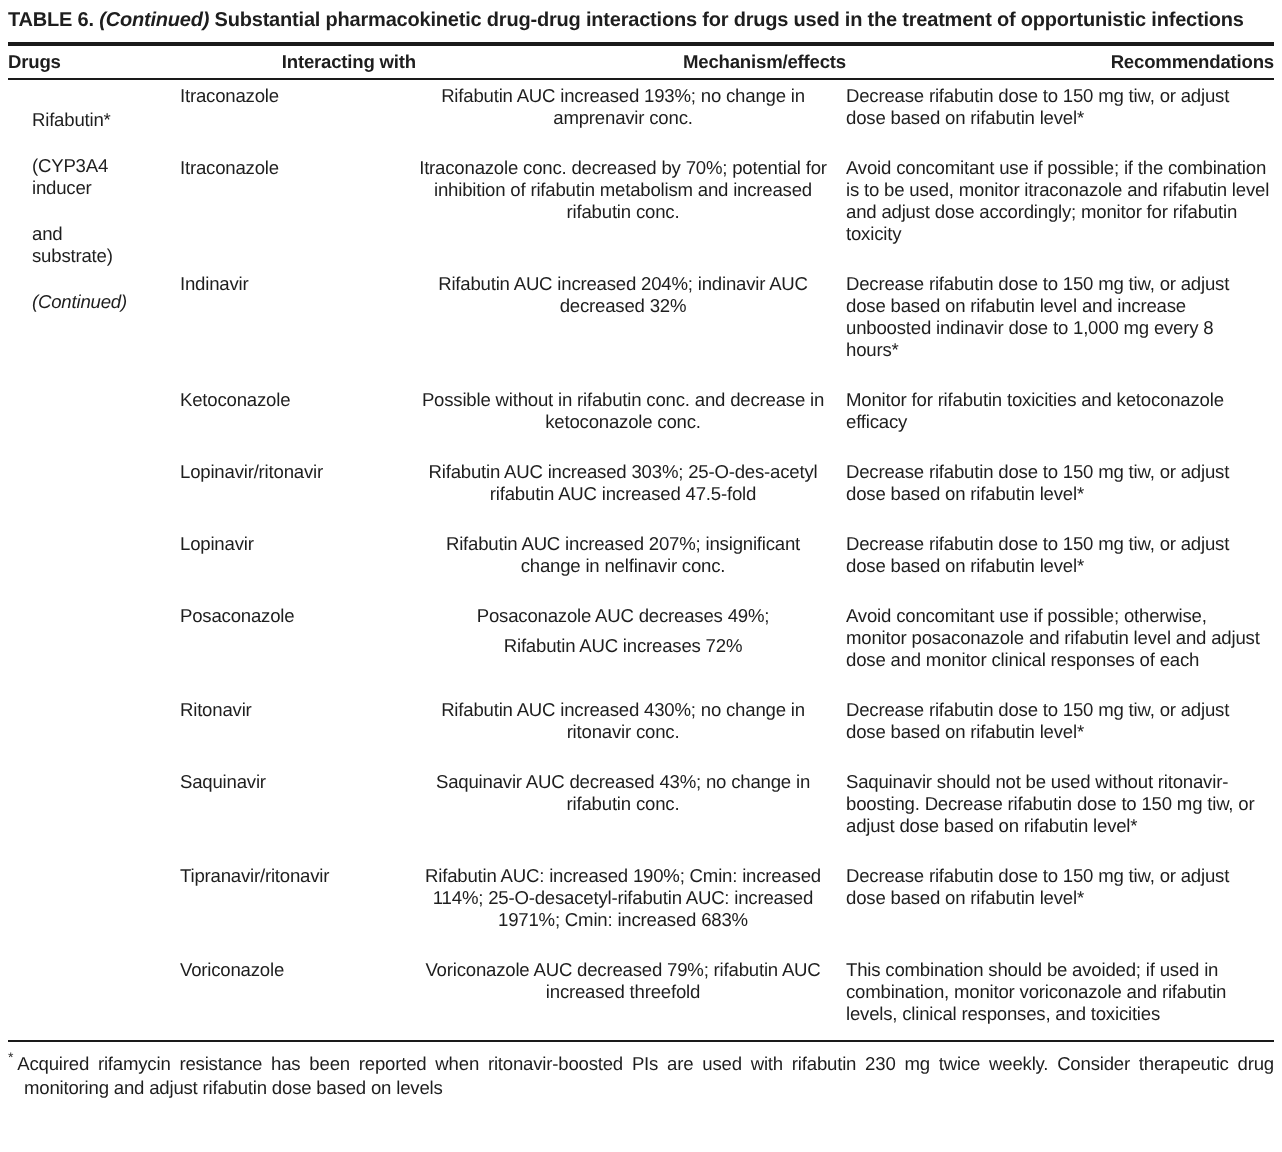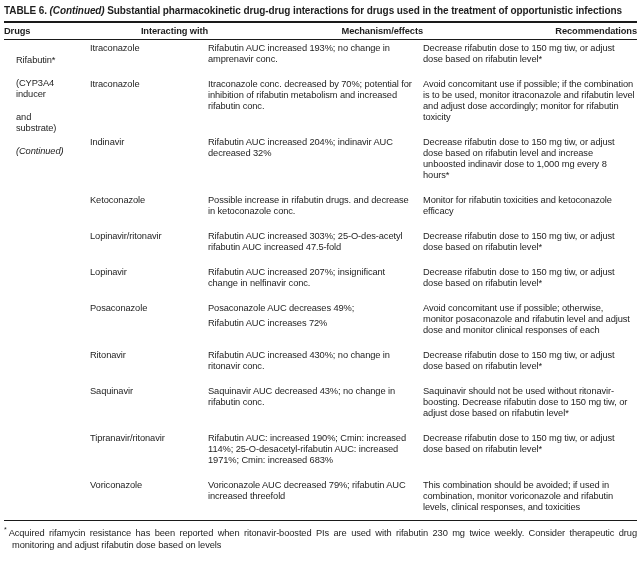--- a/index.html
+++ b/index.html
@@ -59,21 +59,21 @@
     letter-spacing: -0.1px;
     vertical-align: top;
     padding: 3px 8px 11px 0;
   }
   tbody td.rec-cell { padding-right: 2px; }
   tbody tr:last-child td { padding-bottom: 7px; }
 
   td.drug-cell div { margin: 12px; }
   .italic { font-style: italic; }
 
-  td p { margin: 0; }
+  td p { margin: 0; text-align: center; }
   td p + p { margin-top: 4px; }
 
   .footnote {
     margin-top: 3px;
     font-size: 9.3px;
     line-height: 11.5px;
     letter-spacing: -0.1px;
     text-align: justify;
     padding-left: 8px;
     text-indent: -8px;
@@ -134,21 +134,21 @@
         <tr>
     <td>Indinavir</td>
     <td>
             <p>Rifabutin AUC increased 204%; indinavir AUC decreased 32%</p>
           </td>
     <td class="rec-cell">Decrease rifabutin dose to 150 mg tiw, or adjust dose based on rifabutin level and increase unboosted indinavir dose to 1,000 mg every 8 hours*</td>
   </tr>
         <tr>
     <td>Ketoconazole</td>
     <td>
-            <p>Possible increase in rifabutin drugs. and decrease in ketoconazole conc.</p>
+            <p>Possible without in rifabutin conc. and decrease in ketoconazole conc.</p>
           </td>
     <td class="rec-cell">Monitor for rifabutin toxicities and ketoconazole efficacy</td>
   </tr>
         <tr>
     <td>Lopinavir/ritonavir</td>
     <td>
             <p>Rifabutin AUC increased 303%; 25-O-des-acetyl rifabutin AUC increased 47.5-fold</p>
           </td>
     <td class="rec-cell">Decrease rifabutin dose to 150 mg tiw, or adjust dose based on rifabutin level*</td>
   </tr>

